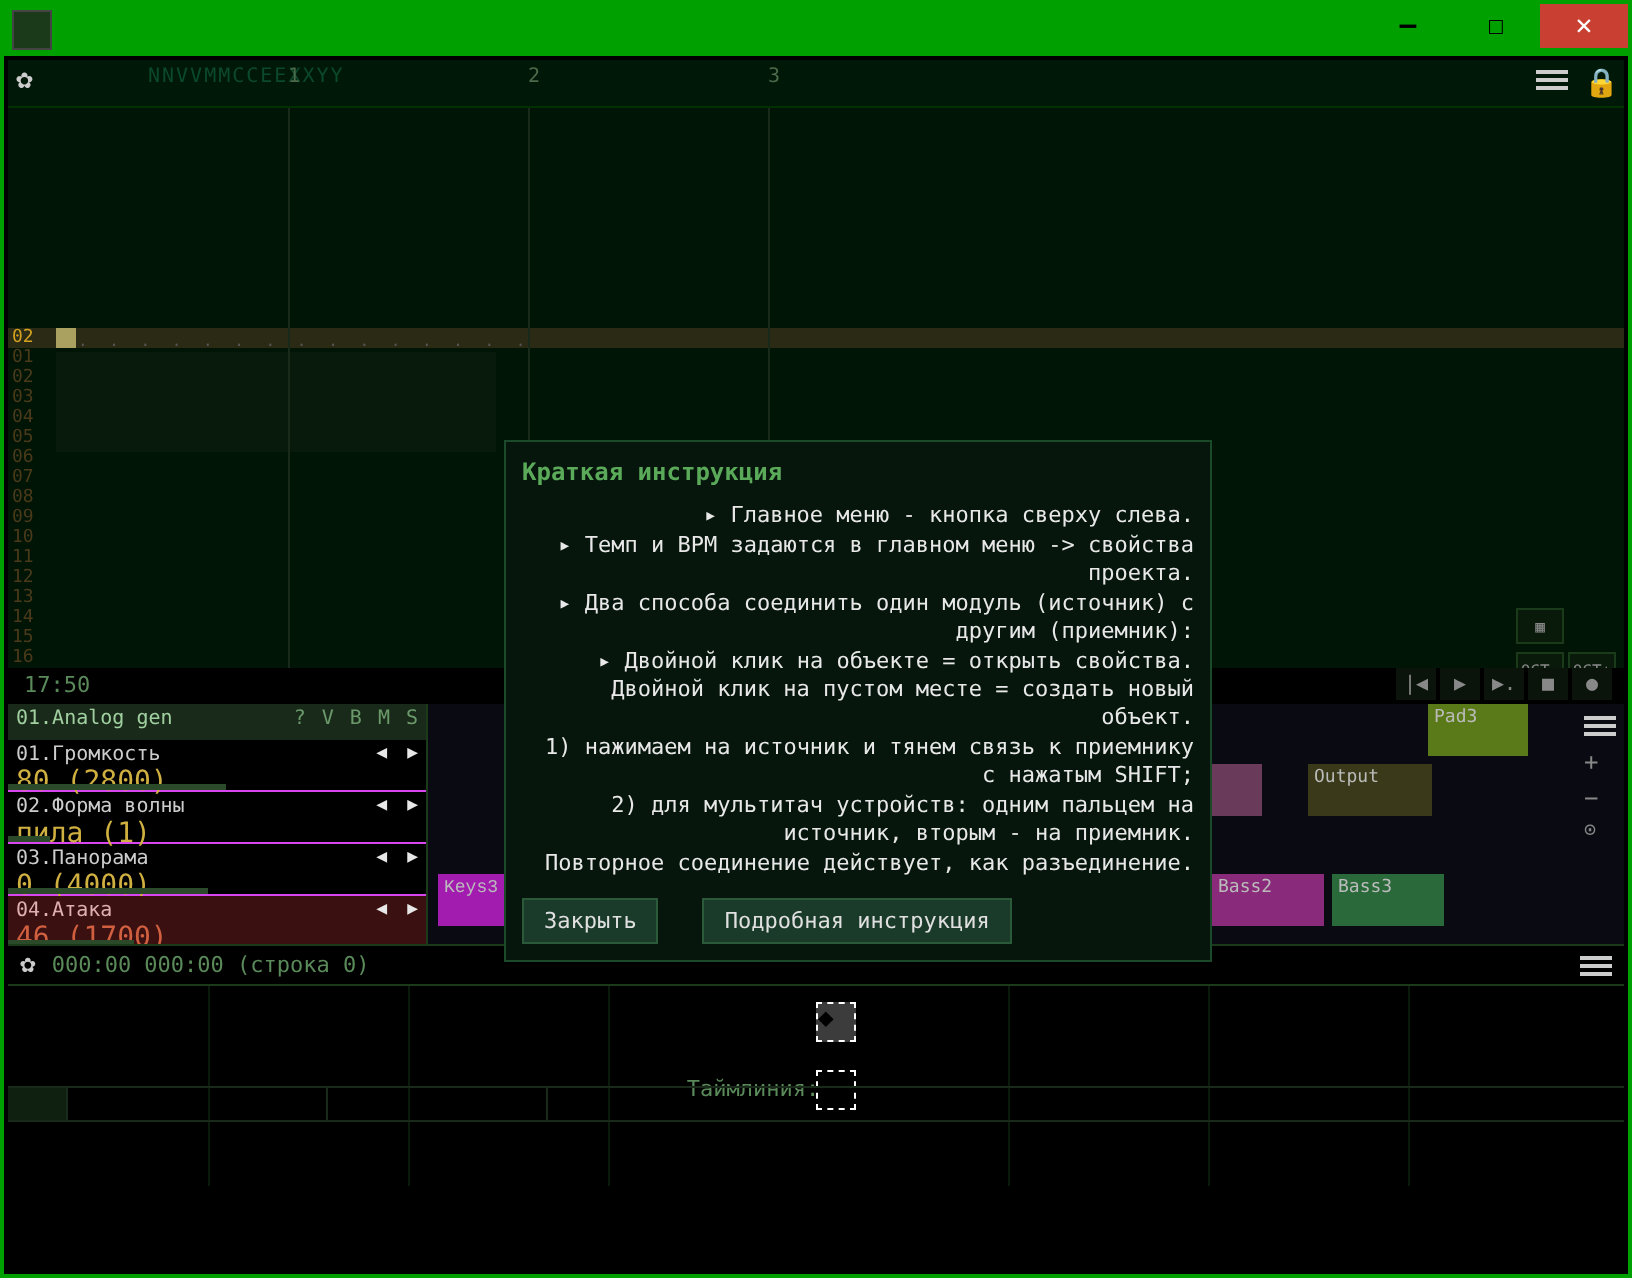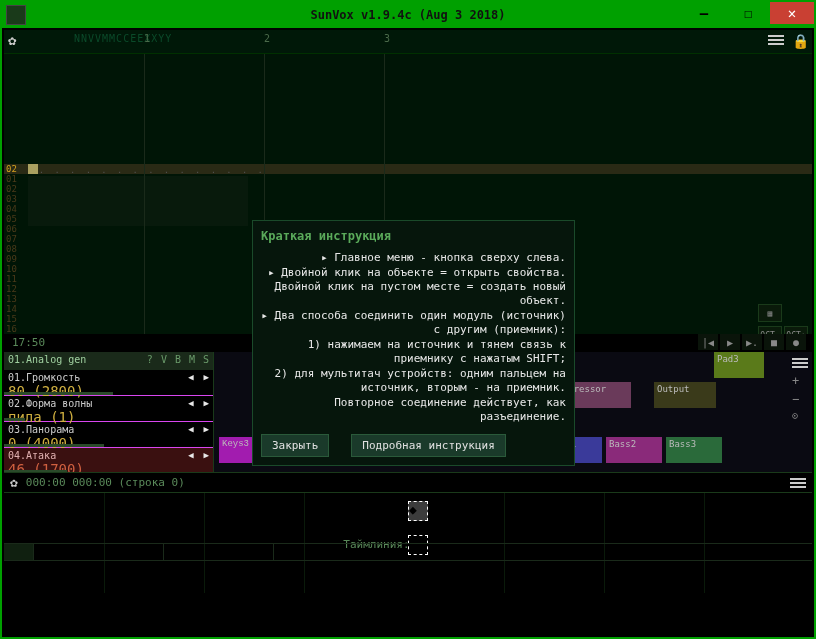--- a/index.html
+++ b/index.html
@@ -59,35 +59,34 @@
 .timeline-sec { height:130px; background:#000; border-top:1px solid #1a3a1a; position:relative; }
 .tl-header { height:20px; border-bottom:1px solid #1a3a1a; display:flex; align-items:center; justify-content:space-between; padding:0 6px; }
 .tl-txt { color:#5a8a5a; font-size:11px; }
 .tl-area { position:relative; height:60px; }
 .tl-marker { position:absolute; left:50%; top:8px; width:20px; height:20px; border:1px dashed #fff; background:rgba(200,200,200,0.3); }
 .tl-label { position:absolute; left:42%; top:45px; color:#5a8a5a; font-size:11px; }
 .tl-marker2 { position:absolute; left:50%; top:42px; width:20px; height:20px; border:1px dashed #fff; }
 .tl-grid { position:absolute; left:0; right:0; top:70px; height:18px; border-top:1px solid #1a2a1a; border-bottom:1px solid #1a2a1a; }
 .tl-cell { position:absolute; top:0; height:16px; width:30px; border-right:1px solid #1a2a1a; }
 .tl-gline { position:absolute; top:0; bottom:-40px; width:1px; background:#0a1a0a; }
-.dialog { position:absolute; left:248px; top:190px; width:323px; background:#06160c; border:1px solid #1a4a2a; padding:8px; z-index:100; }
+.dialog { position:absolute; left:248px; top:190px; width:354px; background:#06160c; border:1px solid #1a4a2a; padding:8px; z-index:100; }
 .dlg-title { color:#5aaa5a; font-size:12px; font-weight:bold; margin-bottom:8px; }
 .dlg-body { color:#e8e8e8; font-size:11px; line-height:14px; }
 .dlg-body .bullet { margin-bottom:1px;text-align:right; }
 .dlg-btns { display:flex; gap:22px; margin-top:10px; }
 .dlg-btn { background:#1a3a2a; border:1px solid #2a5a3a; color:#e0e0e0; font-size:11px; padding:4px 10px; }
 .tri { color:#e8e8e8; font-size:9px; }
 </style>
 </head>
 <body>
 
 <div class="window">
   <div class="titlebar">
     <div class="title-icon"></div>
-    <div class="title-text">SunVox v1.9.4c (Aug  3 2018)</div>
     <div class="win-btns">
       <div class="win-btn">—</div>
       <div class="win-btn">☐</div>
       <div class="win-btn close">✕</div>
     </div>
   </div>
 
   <div class="content">
 
     <div class="tracker-top">
@@ -268,22 +267,23 @@
         <div class="tl-cell" style="left:0;background:#102010"></div>
         <div class="tl-cell" style="left:130px"></div>
         <div class="tl-cell" style="left:240px"></div>
       </div>
     </div>
 
     <div class="dialog">
       <div class="dlg-title">Краткая инструкция</div>
       <div class="dlg-body">
         <div class="bullet">▸ Главное меню - кнопка сверху слева.</div>
+        <div class="bullet">▸ Темп и BPM задаются в главном меню -&gt; свойства проекта.</div>
+        <div class="bullet">▸ Два способа соединить один модуль (источник) с другим (приемник):</div>
         <div class="bullet">▸ Двойной клик на объекте = открыть свойства. Двойной клик на пустом месте = создать новый объект.</div>
-        <div class="bullet">▸ Два способа соединить один модуль (источник) с другим (приемник):</div>
         <div class="bullet">1) нажимаем на источник и тянем связь к приемнику с нажатым SHIFT;</div>
         <div class="bullet">2) для мультитач устройств: одним пальцем на источник, вторым - на приемник.</div>
         <div class="bullet">Повторное соединение действует, как разъединение.</div>
       </div>
       <div class="dlg-btns">
         <div class="dlg-btn">Закрыть</div>
         <div class="dlg-btn">Подробная инструкция</div>
       </div>
     </div>
 

